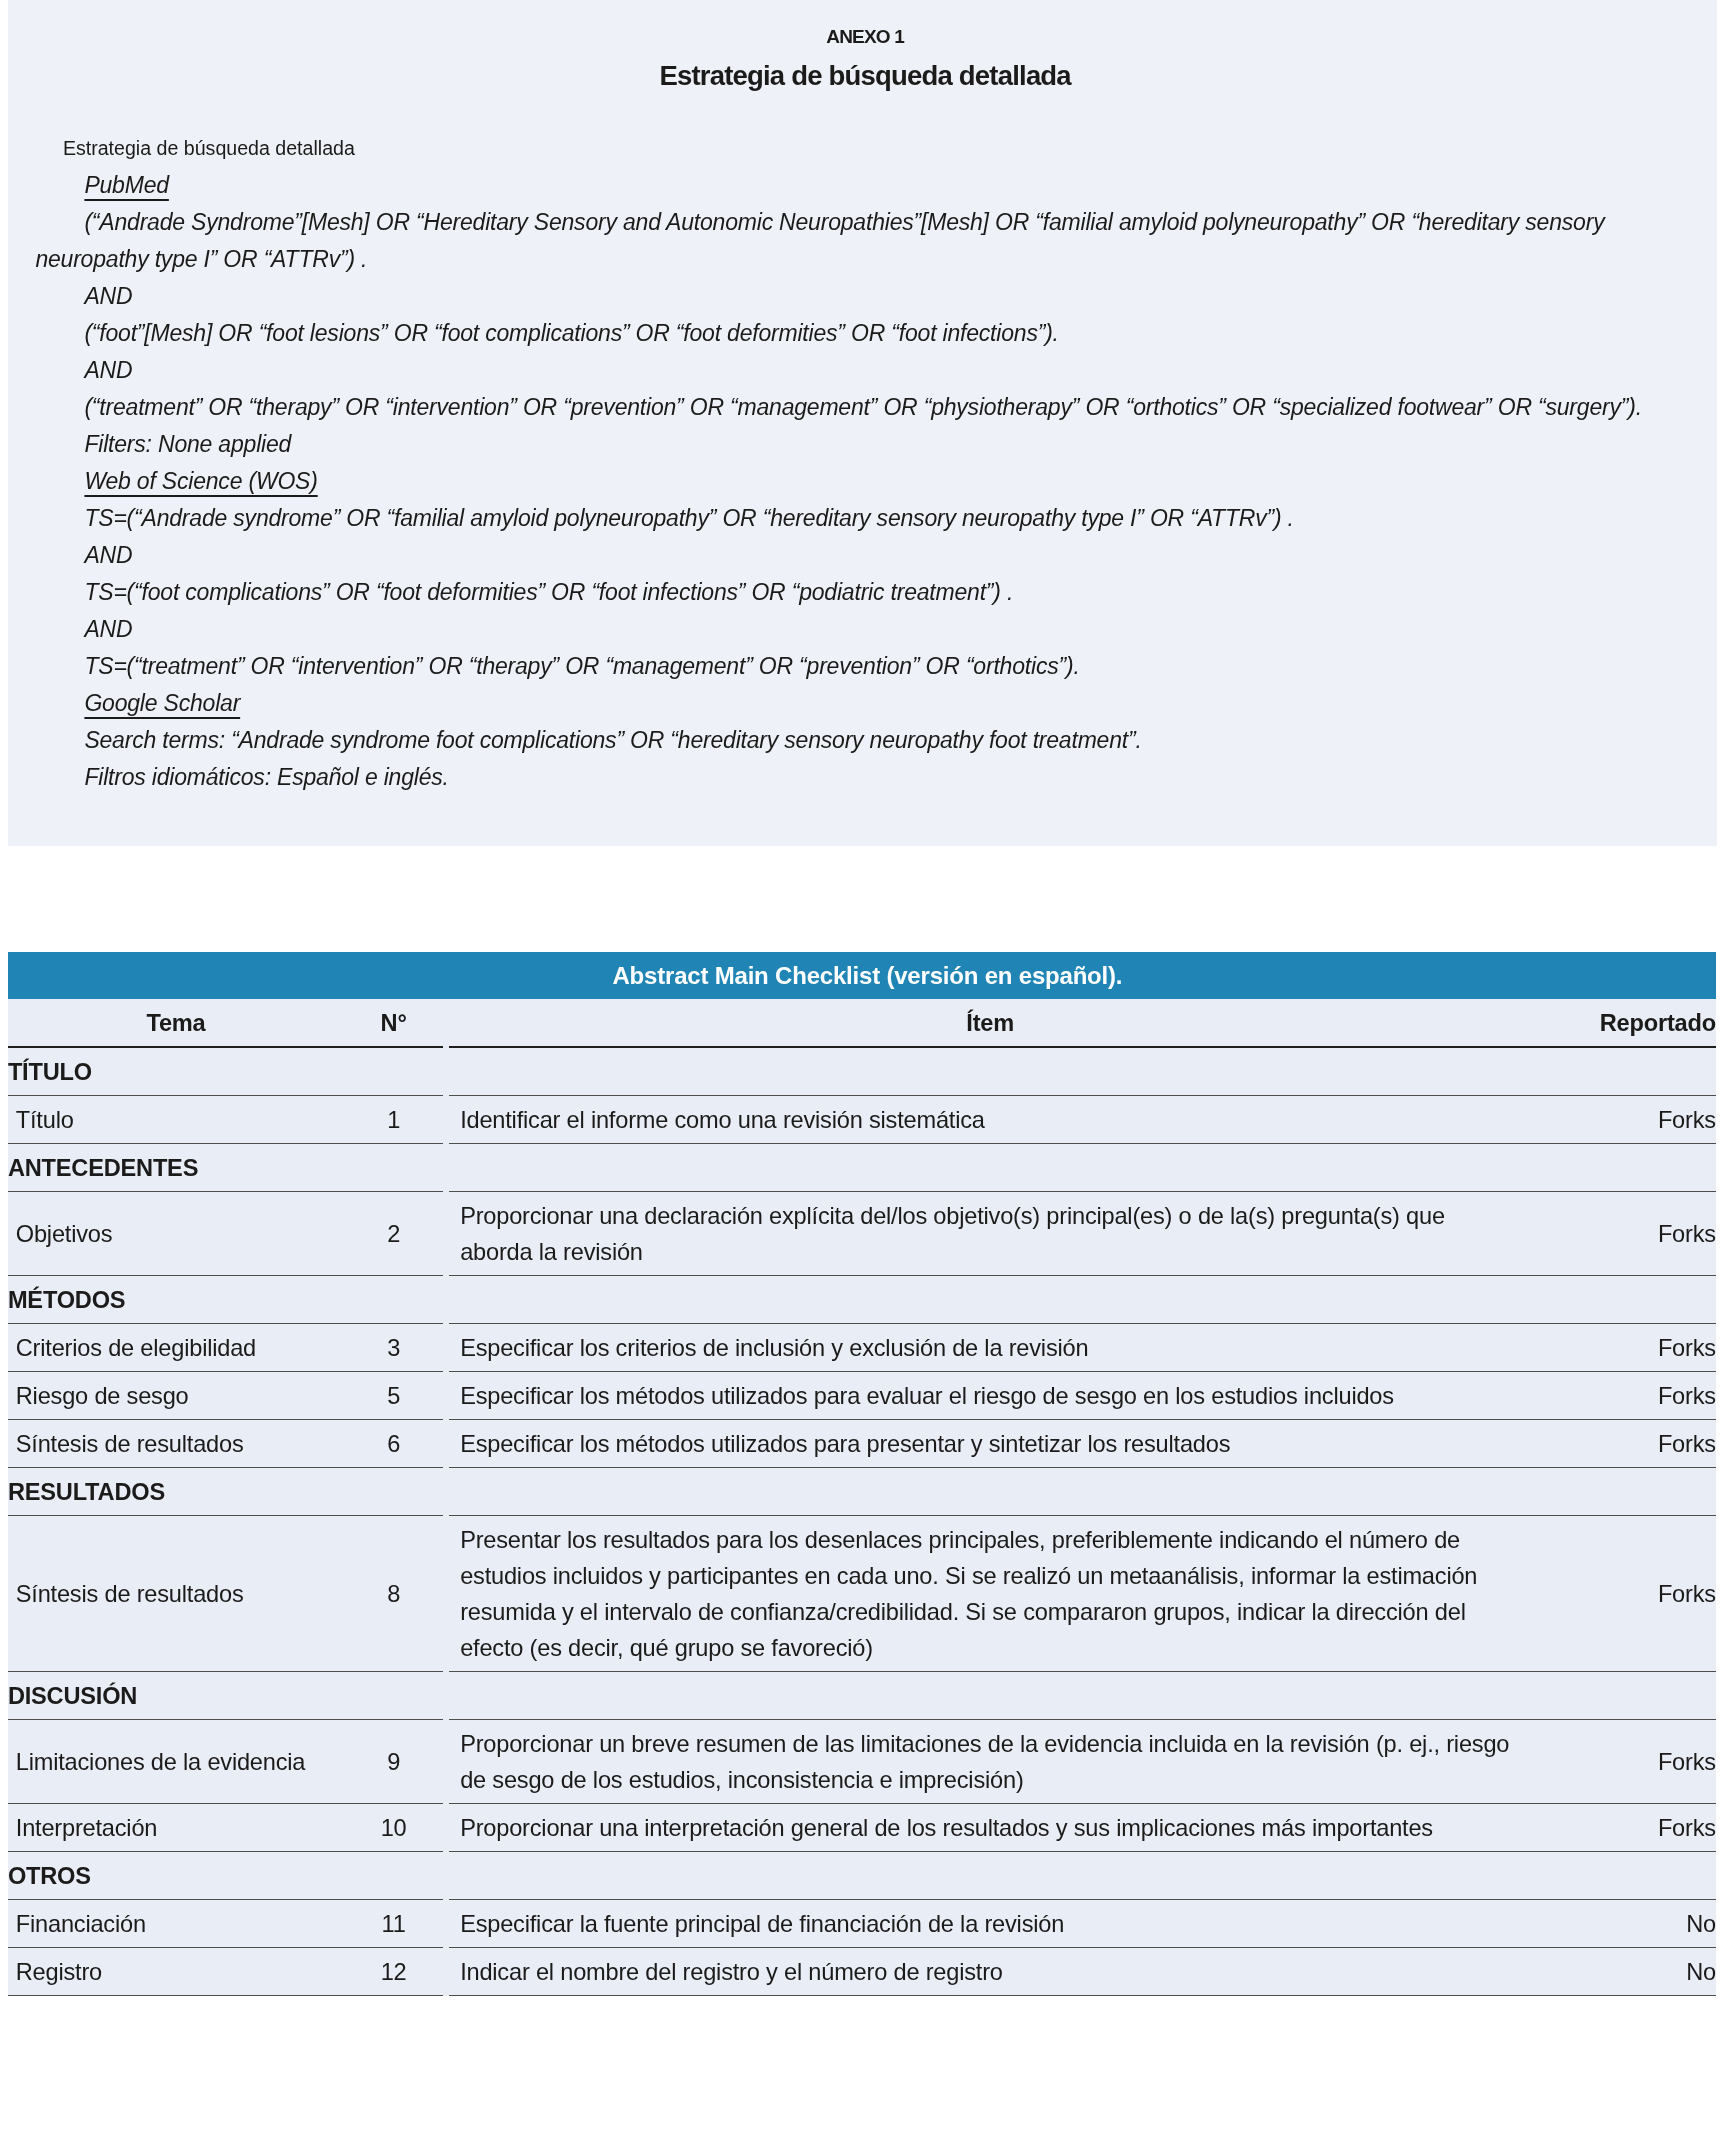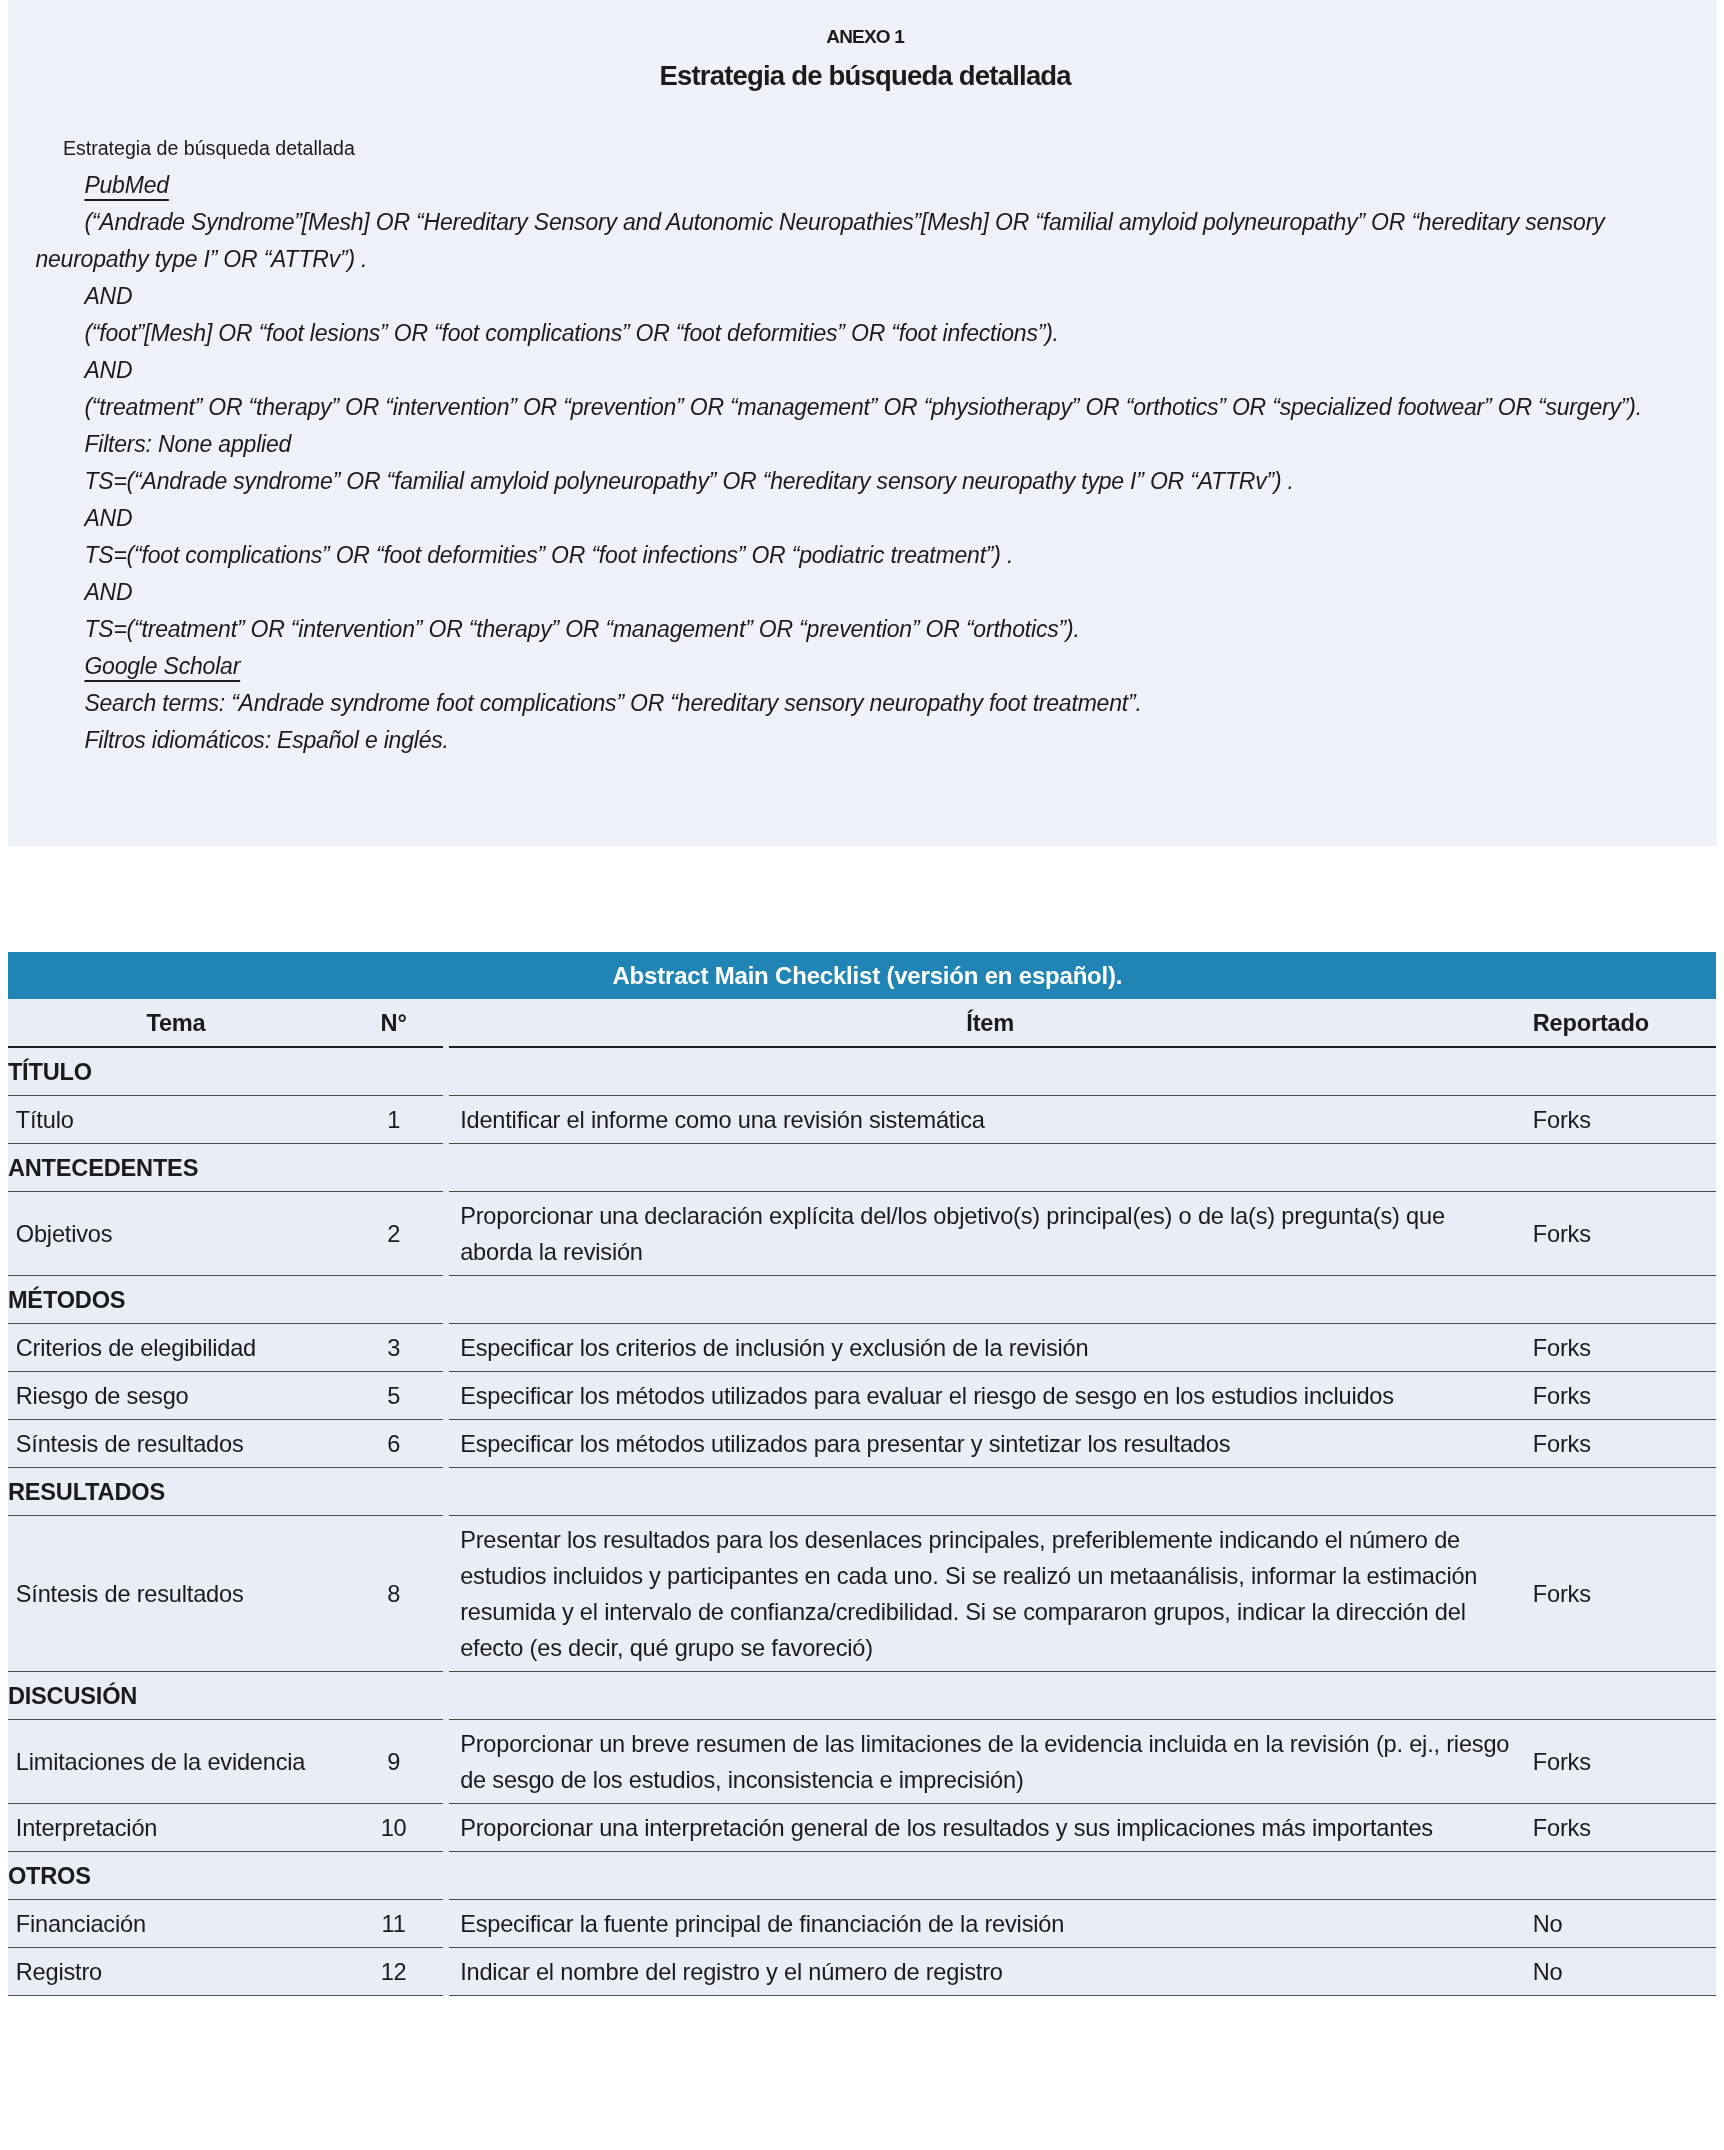--- a/index.html
+++ b/index.html
@@ -27,41 +27,42 @@
   table.checklist th, table.checklist td {
       font-size:23.6px; line-height:36px; padding:5.5px 0; vertical-align:middle;
       border-bottom:1.6px solid #4d4d4d; letter-spacing:-0.2px; word-wrap:break-word; }
   table.checklist thead th { font-weight:bold; border-bottom:2.4px solid #1f1f1f; }
   .col-tema { text-align:left; padding-left:7.9px !important; }
   th.col-tema { text-align:center; padding-left:0 !important; }
   .col-num  { text-align:center; }
   .col-item { text-align:left; padding-left:11px !important; padding-right:12.6px !important;
               border-left:6.3px solid #e9edf5; }
   th.col-item { text-align:center; }
-  .col-rep  { text-align:left; }
+  .col-rep  { text-align:right; }
   td.section-cell { font-weight:bold; font-size:24px; text-align:left; padding-left:7.9px; }
 </style>
 </head>
 <body>
 
 <div class="page">
 
   <div class="panel">
     <p class="annex-title">ANEXO 1</p>
     <p class="annex-subtitle">Estrategia de búsqueda detallada</p>
 
     <p class="panel-intro">Estrategia de búsqueda detallada</p>
 
     <p class="p"><span class="u">PubMed</span></p>
     <p class="p">(“Andrade Syndrome”[Mesh] OR “Hereditary Sensory and Autonomic Neuropathies”[Mesh] OR “familial amyloid polyneuropathy” OR “hereditary sensory neuropathy type I” OR “ATTRv”) .</p>
     <p class="p">AND</p>
     <p class="p">(“foot”[Mesh] OR “foot lesions” OR “foot complications” OR “foot deformities” OR “foot infections”).</p>
     <p class="p">AND</p>
     <p class="p">(“treatment” OR “therapy” OR “intervention” OR “prevention” OR “management” OR “physiotherapy” OR “orthotics” OR “specialized footwear” OR “surgery”).</p>
     <p class="p">Filters: None applied</p>
+    <p class="p"><span class="u">Web of Science (WOS)</span></p>
     <p class="p">TS=(“Andrade syndrome” OR “familial amyloid polyneuropathy” OR “hereditary sensory neuropathy type I” OR “ATTRv”) .</p>
     <p class="p">AND</p>
     <p class="p">TS=(“foot complications” OR “foot deformities” OR “foot infections” OR “podiatric treatment”) .</p>
     <p class="p">AND</p>
     <p class="p">TS=(“treatment” OR “intervention” OR “therapy” OR “management” OR “prevention” OR “orthotics”).</p>
     <p class="p"><span class="u">Google Scholar</span></p>
     <p class="p">Search terms: “Andrade syndrome foot complications” OR “hereditary sensory neuropathy foot treatment”.</p>
     <p class="p">Filtros idiomáticos: Español e inglés.</p>
   </div>
 

